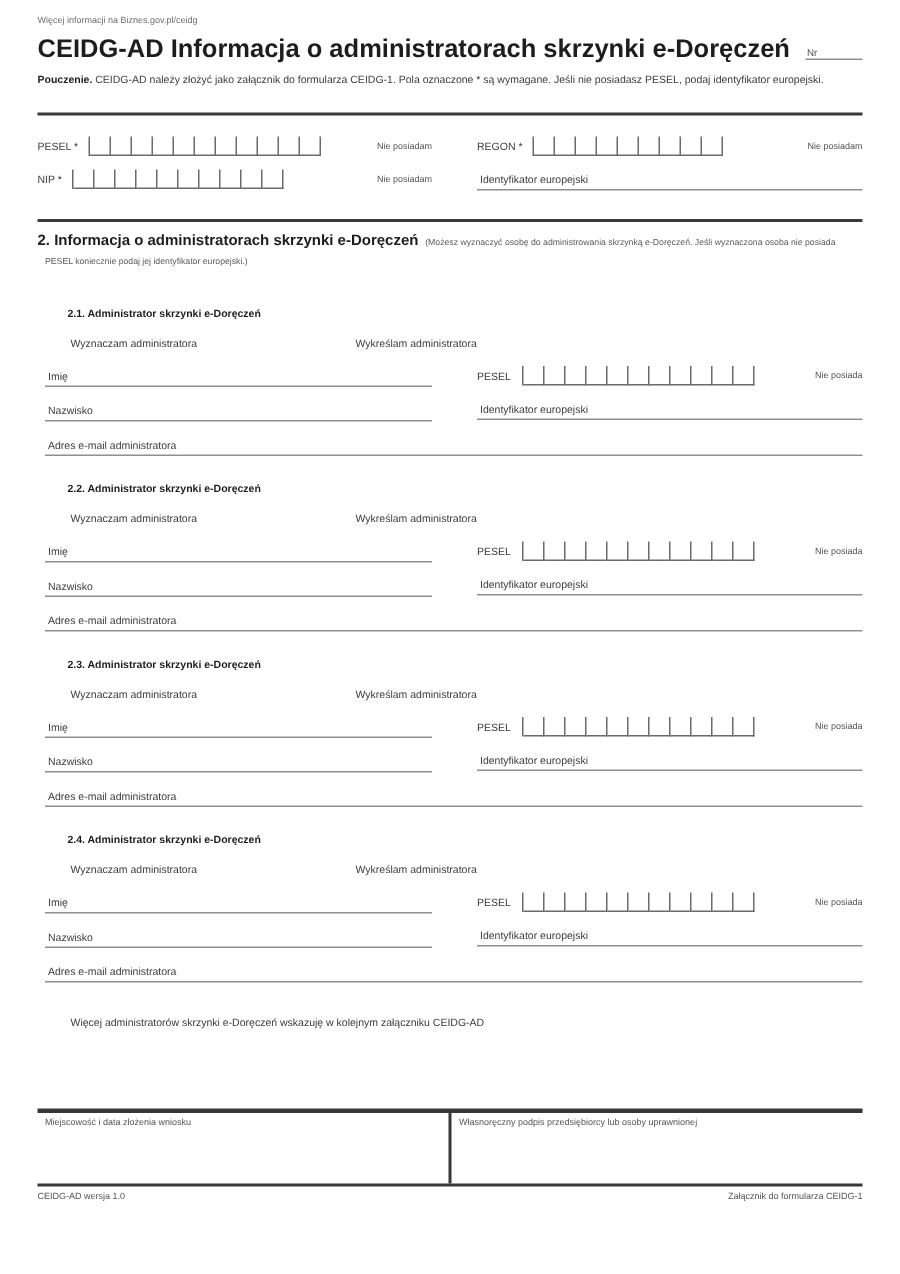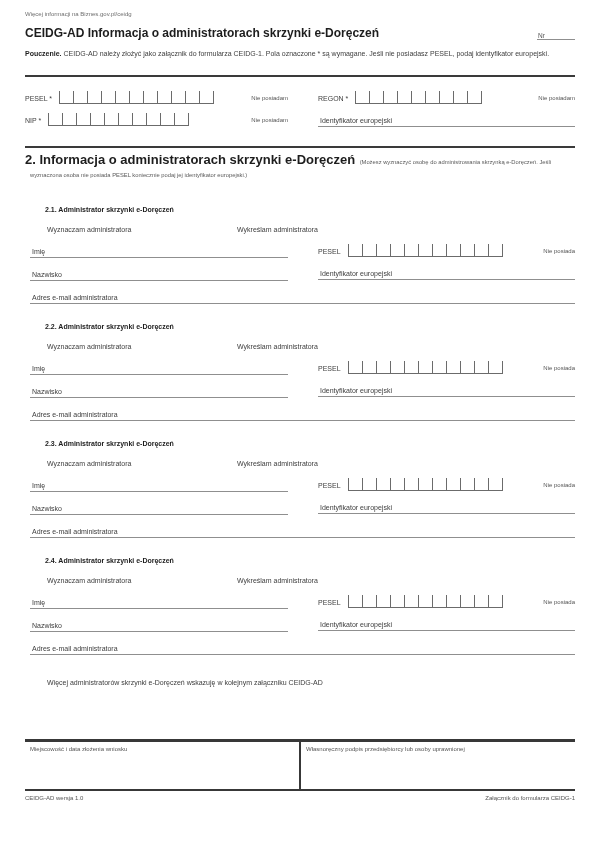--- a/index.html
+++ b/index.html
@@ -8,31 +8,31 @@
     width:600px;height:849px;
     box-sizing:border-box;
     padding:10px 25px 0 25px;
     overflow:hidden;
     font-family:"Liberation Sans", sans-serif;
     color:#3d3d3d;
     background:#fff;
   }
   .info-link{font-size:6px;color:#6e6e6e;line-height:8px;}
   .title-row{display:flex;align-items:flex-start;justify-content:space-between;margin-top:7px;}
-  .form-title{font-size:12px;font-weight:bold;color:#1d1d1d;margin:0;line-height:16px;}
+  .form-title{font-size:17px;font-weight:bold;color:#1d1d1d;margin:0;line-height:16px;}
   .nr-field{display:flex;align-items:flex-end;width:38px;border-bottom:1px solid #8f8f8f;height:12px;margin-top:2px;}
   .nr-label{font-size:6.5px;color:#555;padding-left:1px;}
   .instruction{font-size:7px;line-height:10.5px;margin:8px 0 0 0;color:#3d3d3d;}
   .instruction b{color:#1d1d1d;}
   .rule{border-top:2px solid #3a3a3a;height:0;}
   .rule-1{margin-top:15px;}
   .rule-2{margin-top:19px;}
   .sec-title{font-size:8.5px;font-weight:bold;color:#1d1d1d;margin-top:6px;line-height:11px;}
   .sec2-head{margin-top:6px;padding-left:5px;text-indent:-5px;line-height:9px;}
-  .sec2-title{font-size:13px;font-weight:bold;color:#1d1d1d;}
+  .sec2-title{font-size:10px;font-weight:bold;color:#1d1d1d;}
   .sec2-note{font-size:5.8px;color:#5a5a5a;}
   .two-col{display:flex;margin-top:5px;}
   .col-left{width:263px;}
   .col-gap{width:30px;}
   .col-right{width:257px;}
   .field-row{display:flex;align-items:flex-end;height:22px;}
   .flabel{font-size:7px;color:#3d3d3d;padding-bottom:2px;white-space:nowrap;}
   .comb{display:inline-flex;height:13px;border-left:1px solid #6b6b6b;margin-left:7px;}
   .comb .cell{width:13px;border-right:1px solid #6b6b6b;border-bottom:1px solid #6b6b6b;}
   .nph{font-size:6px;color:#555;margin-left:auto;padding-bottom:3px;white-space:nowrap;}

